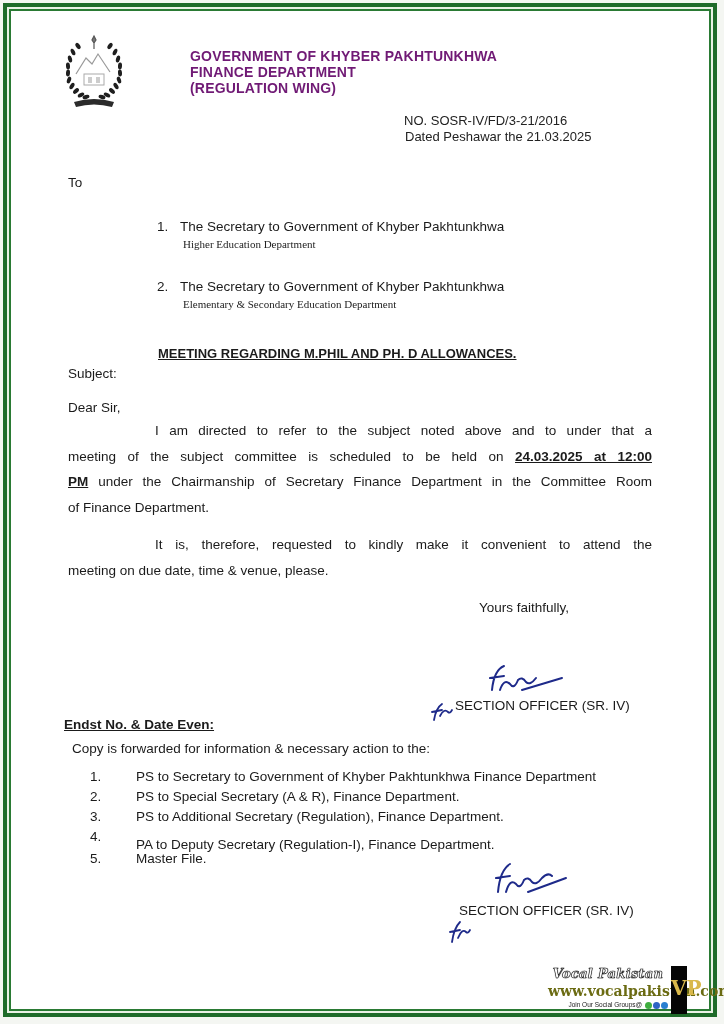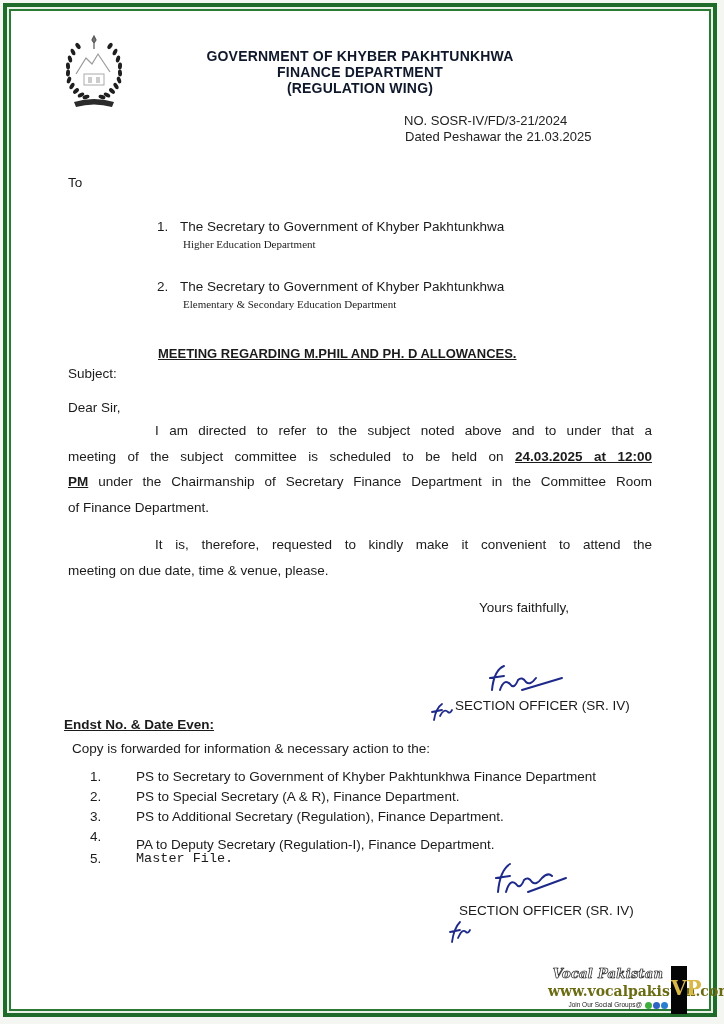--- a/index.html
+++ b/index.html
@@ -14,21 +14,21 @@
       border:4px solid #1f6b2a; box-sizing:border-box;
       background:#eaf1e6;
     }
     .frame-inner {
       position:absolute; left:9px; top:9px; width:702px; height:1002px;
       border:2px solid #2a7a34; box-sizing:border-box;
       background:#ffffff;
     }
     .abs { position:absolute; white-space:nowrap; }
     .emblem { position:absolute; left:64px; top:34px; width:60px; height:78px; }
-    .hdr { font-weight:bold; font-size:14px; text-align:center; letter-spacing:0.2px; color:#0f172a; }
+    .hdr { font-weight:bold; font-size:14px; letter-spacing:0.2px; color:#701a75; }
     .ref { font-size:13px; color:#222; }
     .body-txt { font-size:13.5px; color:#1b1b1b; }
     .small { font-size:11px; color:#222;font-family:Liberation Serif, serif; }
     .bold { font-weight:bold; }
     .u { text-decoration:underline; }
     .just { text-align:justify; text-align-last:justify; white-space:normal; }
     .sig { position:absolute; }
     .watermark { position:absolute; left:548px; top:966px; width:164px; height:48px; }
     .wm-text { position:absolute; left:0; top:0; width:120px; text-align:right; }
     .wm-title { font-family:"DejaVu Serif", serif; font-style:italic; font-weight:bold; font-size:13px; color:#fff; -webkit-text-stroke:0.6px #1c1c1c; text-shadow:0 0 1px #000; letter-spacing:0.3px;text-align:center; }
@@ -79,21 +79,21 @@
     <ellipse cx="38" cy="63" rx="2" ry="3.5" transform="rotate(-75 38 63)"></ellipse>
   </g>
 
   <path d="M10 68 Q30 62 50 68 L48 73 Q30 68 12 73z" fill="#2b2b2b"></path>
 </svg>
 
 <div class="abs hdr" style="left:190px; top:48px; width:340px;">GOVERNMENT OF KHYBER PAKHTUNKHWA</div>
 <div class="abs hdr" style="left:190px; top:64px; width:340px;">FINANCE DEPARTMENT</div>
 <div class="abs hdr" style="left:190px; top:80px; width:340px;">(REGULATION WING)</div>
 
-<div class="abs ref" style="left:404px; top:113px;">NO. SOSR-IV/FD/3-21/2024</div>
+<div class="abs ref" style="left:404px; top:113px;">NO. SOSR-IV/FD/3-21/2016</div>
 <div class="abs ref" style="left:405px; top:129px;">Dated Peshawar the 21.03.2025</div>
 
 <div class="abs body-txt" style="left:68px; top:175px;">To</div>
 
 <div>
   <div class="abs body-txt" style="left:157px; top:219px;">1.</div>
   <div class="abs body-txt" style="left:180px; top:219px;">The Secretary to Government of Khyber Pakhtunkhwa</div>
   <div class="abs small" style="left:183px; top:238px;">Higher Education Department</div>
 
   <div class="abs body-txt" style="left:157px; top:279px;">2.</div>
@@ -140,21 +140,21 @@
   <div class="abs body-txt" style="left:90px; top:789px;">2.</div>
   <div class="abs body-txt" style="left:136px; top:789px;">PS to Special Secretary (A &amp; R), Finance Department.</div>
 
   <div class="abs body-txt" style="left:90px; top:809px;">3.</div>
   <div class="abs body-txt" style="left:136px; top:809px;">PS to Additional Secretary (Regulation), Finance Department.</div>
 
   <div class="abs body-txt" style="left:90px; top:829px;">4.</div>
   <div class="abs body-txt" style="left:136px; top:829px;margin-top:8px;">PA to Deputy Secretary (Regulation-I), Finance Department.</div>
 
   <div class="abs body-txt" style="left:90px; top:851px;">5.</div>
-  <div class="abs body-txt" style="left:136px; top:851px;font-family:Liberation Mono, monospace;">Master File.</div>
+  <div class="abs body-txt" style="left:136px; top:851px;">Master File.</div>
 </div>
 
 <svg class="sig" style="left:488px; top:858px;" width="90" height="44" viewBox="0 0 90 44">
   <path d="M10 34 Q12 12 22 6 M8 20 L22 18 M18 34 Q22 20 28 26 Q32 32 36 22 Q40 18 44 24 Q48 28 54 20 Q60 14 64 18 M40 34 L78 20" fill="none" stroke="#1e2a8a" stroke-width="2" stroke-linecap="round"></path>
 </svg>
 <div class="abs body-txt" style="left:459px; top:903px;">SECTION OFFICER (SR. IV)</div>
 <svg class="sig" style="left:448px; top:918px;" width="26" height="26" viewBox="0 0 26 26">
   <path d="M4 24 Q6 10 12 4 M2 14 L12 12 M10 20 Q14 10 18 14 Q20 16 22 12" fill="none" stroke="#1e2a8a" stroke-width="1.8" stroke-linecap="round"></path>
 </svg>
 

